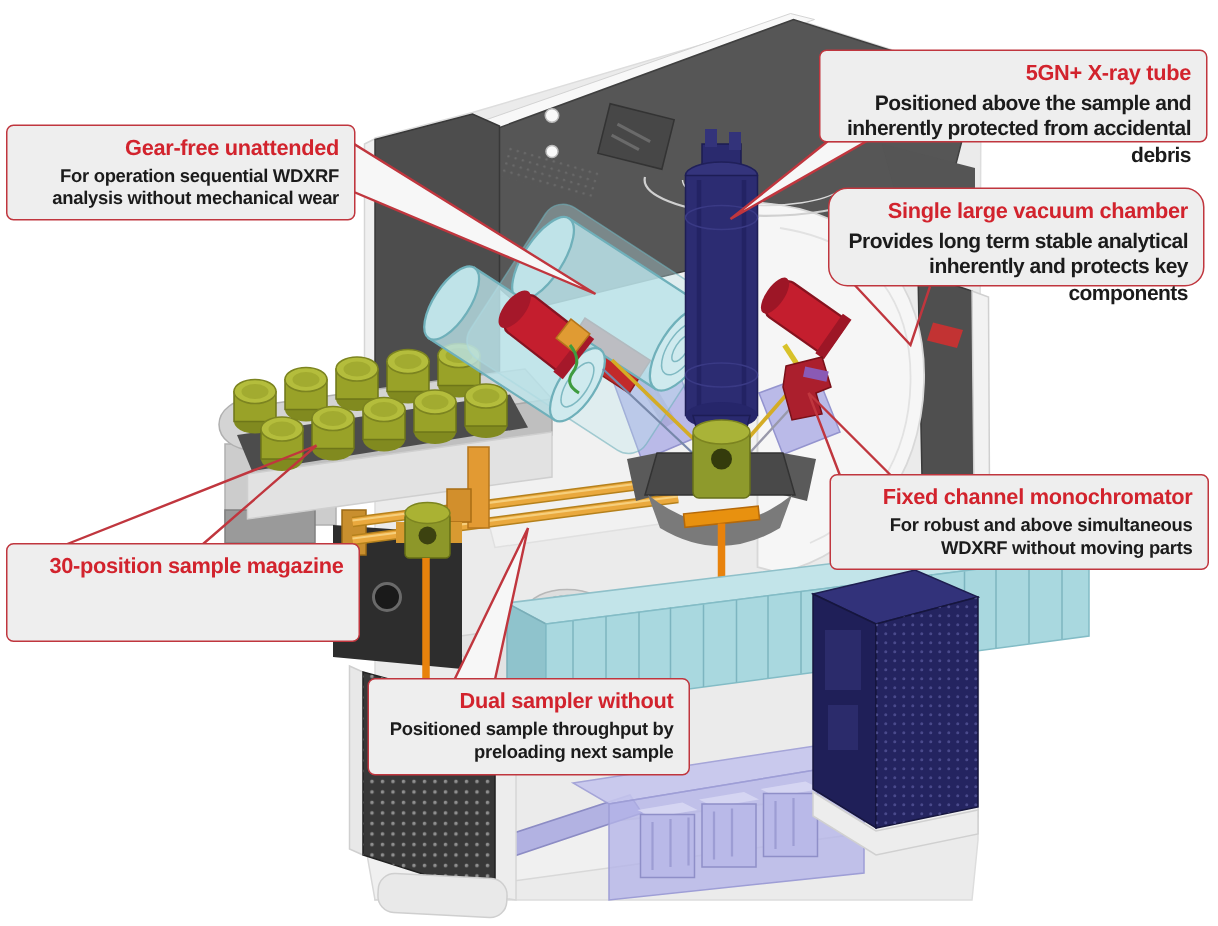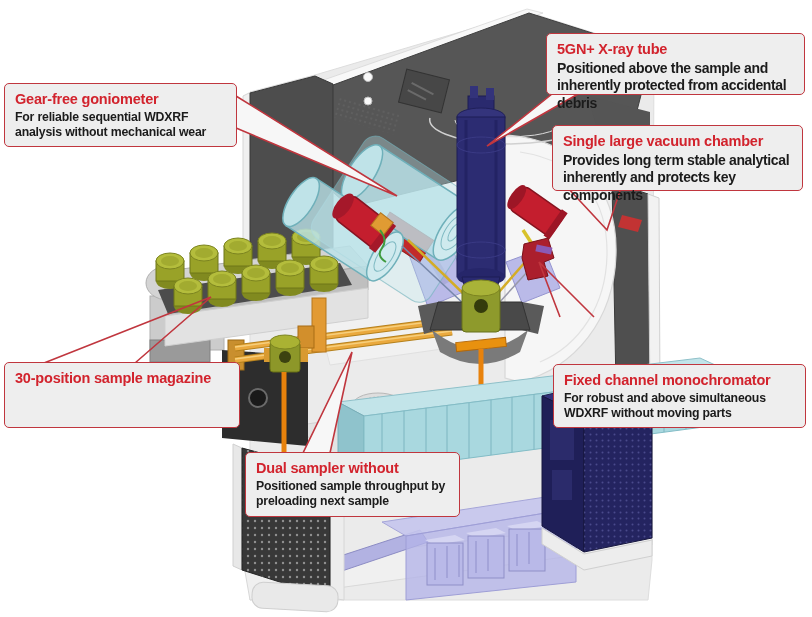--- a/index.html
+++ b/index.html
@@ -4,21 +4,21 @@
 <style>
   html,body{margin:0;padding:0;background:#ffffff;}
   #stage{
     position:relative;width:812px;height:617px;background:#ffffff;overflow:hidden;
     font-family:"Liberation Sans", sans-serif;
   }
   #machine-svg{position:absolute;left:0;top:0;}
   .callout{
     position:absolute;box-sizing:border-box;
     background:#eeeeee;border:1.6px solid #c0363e;border-radius:5px;
-    padding:7px 10px;z-index:10;
+    padding:7px 10px;z-index:10;text-align:right;
   }
   .callout-title{
     color:#d2232d;font-weight:bold;font-size:14.5px;line-height:1.15;
     letter-spacing:-0.2px;margin-bottom:2px;white-space:nowrap;
   }
   .callout-body{
     color:#1b1b1b;font-weight:bold;font-size:12.3px;line-height:1.25;
     letter-spacing:-0.2px;
   }
   .callout.small-body .callout-body{font-size:14px;letter-spacing:-0.35px;}
@@ -271,35 +271,35 @@
     <polygon points="236,96 236,128 397,196" fill="#f7f7f7"></polygon>
     <polygon points="552,94 578,94 487,146" fill="#f7f7f7"></polygon>
     <polyline points="553,172 607,230 620,191"></polyline>
     <polyline points="560,317 539,262 594,317"></polyline>
     <polyline points="44,363 211,297 135,363"></polyline>
     <polygon points="303,453 330,453 352,352" fill="#f7f7f7"></polygon>
   </g>
 </svg>
 
 <div class="callout" style="left:4px;top:83px;width:233px;height:64px;">
-  <div class="callout-title">Gear-free goniometer</div>
-  <div class="callout-body">For reliable sequential WDXRF analysis without mechanical wear</div>
+  <div class="callout-title">Gear-free unattended</div>
+  <div class="callout-body">For operation sequential WDXRF analysis without mechanical wear</div>
 </div>
 
 <div class="callout small-body" style="left:546px;top:33px;width:259px;height:62px;">
   <div class="callout-title">5GN+ X-ray tube</div>
   <div class="callout-body">Positioned above the sample and inherently protected from accidental debris</div>
 </div>
 
-<div class="callout small-body" style="left:552px;top:125px;width:251px;height:66px;">
+<div class="callout small-body" style="left:552px;top:125px;width:251px;height:66px;border-radius:13px;">
   <div class="callout-title">Single large vacuum chamber</div>
   <div class="callout-body">Provides long term stable analytical inherently and protects key components</div>
 </div>
 
-<div class="callout" style="left:553px;top:316px;width:253px;height:64px;margin-top:48px;">
+<div class="callout" style="left:553px;top:316px;width:253px;height:64px;">
   <div class="callout-title">Fixed channel monochromator</div>
   <div class="callout-body">For robust and above simultaneous WDXRF without moving parts</div>
 </div>
 
 <div class="callout" style="left:4px;top:362px;width:236px;height:66px;">
   <div class="callout-title">30-position sample magazine</div>
 </div>
 
 <div class="callout" style="left:245px;top:452px;width:215px;height:65px;">
   <div class="callout-title">Dual sampler without</div>

